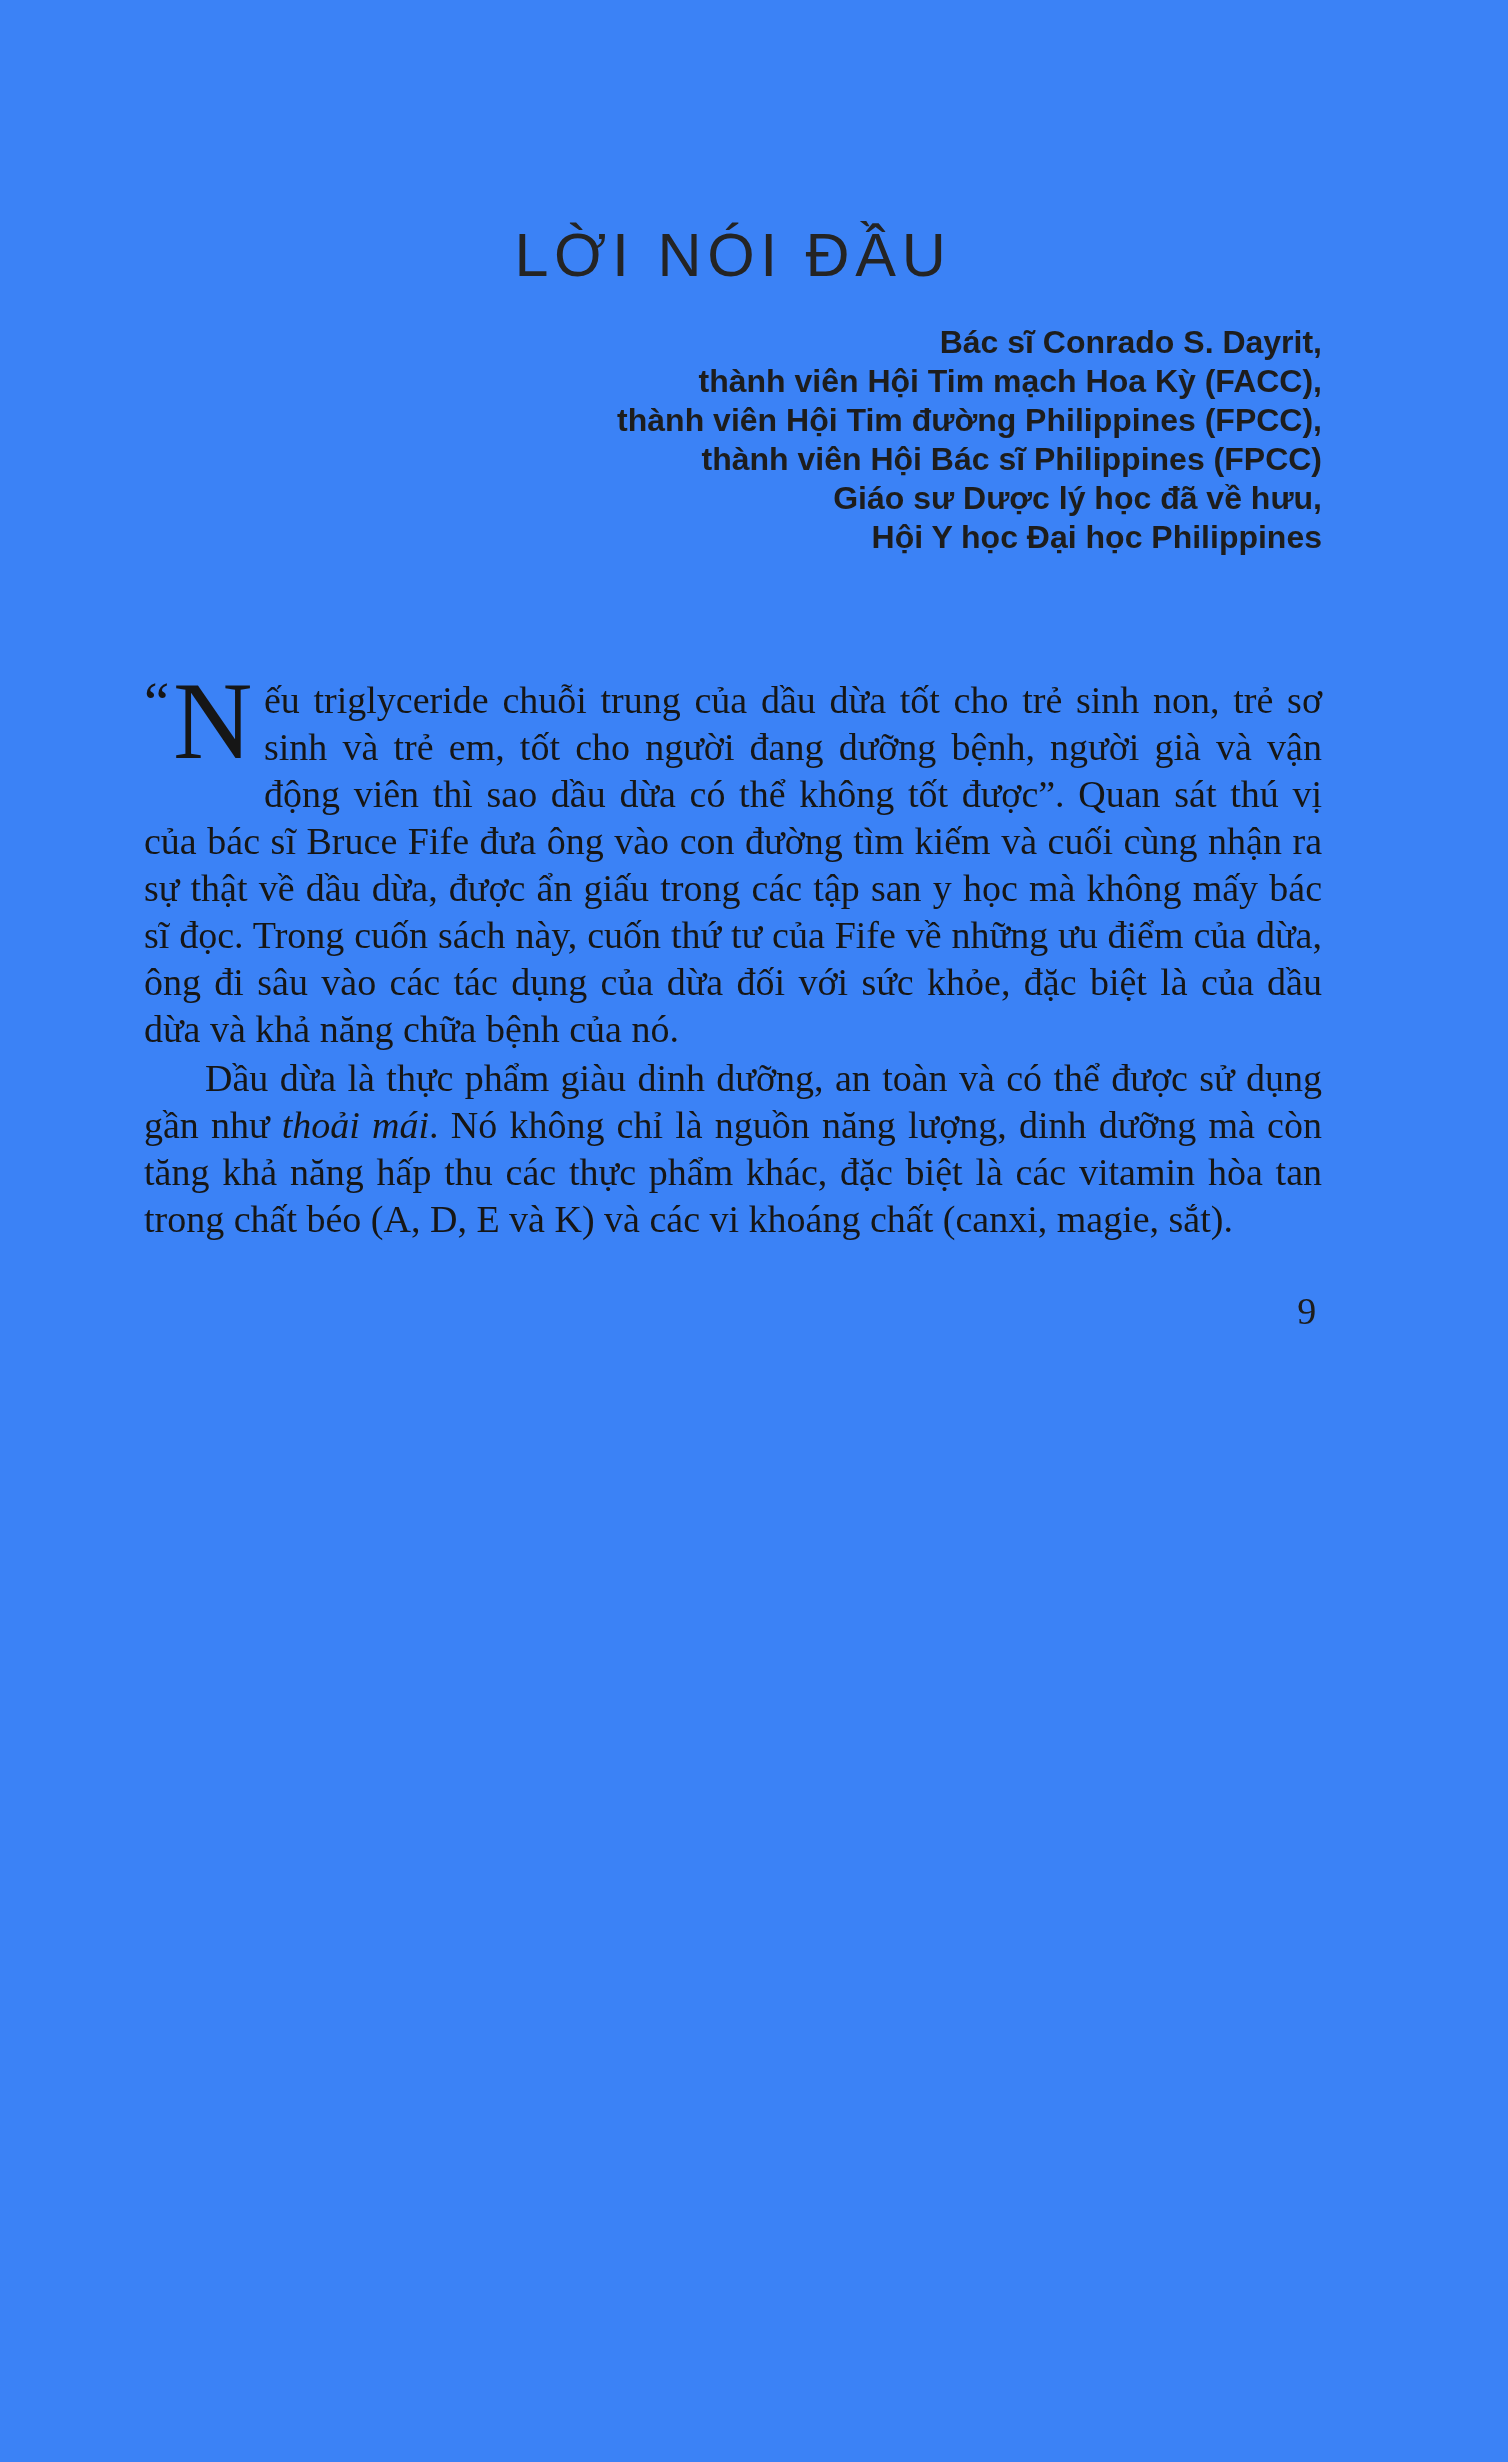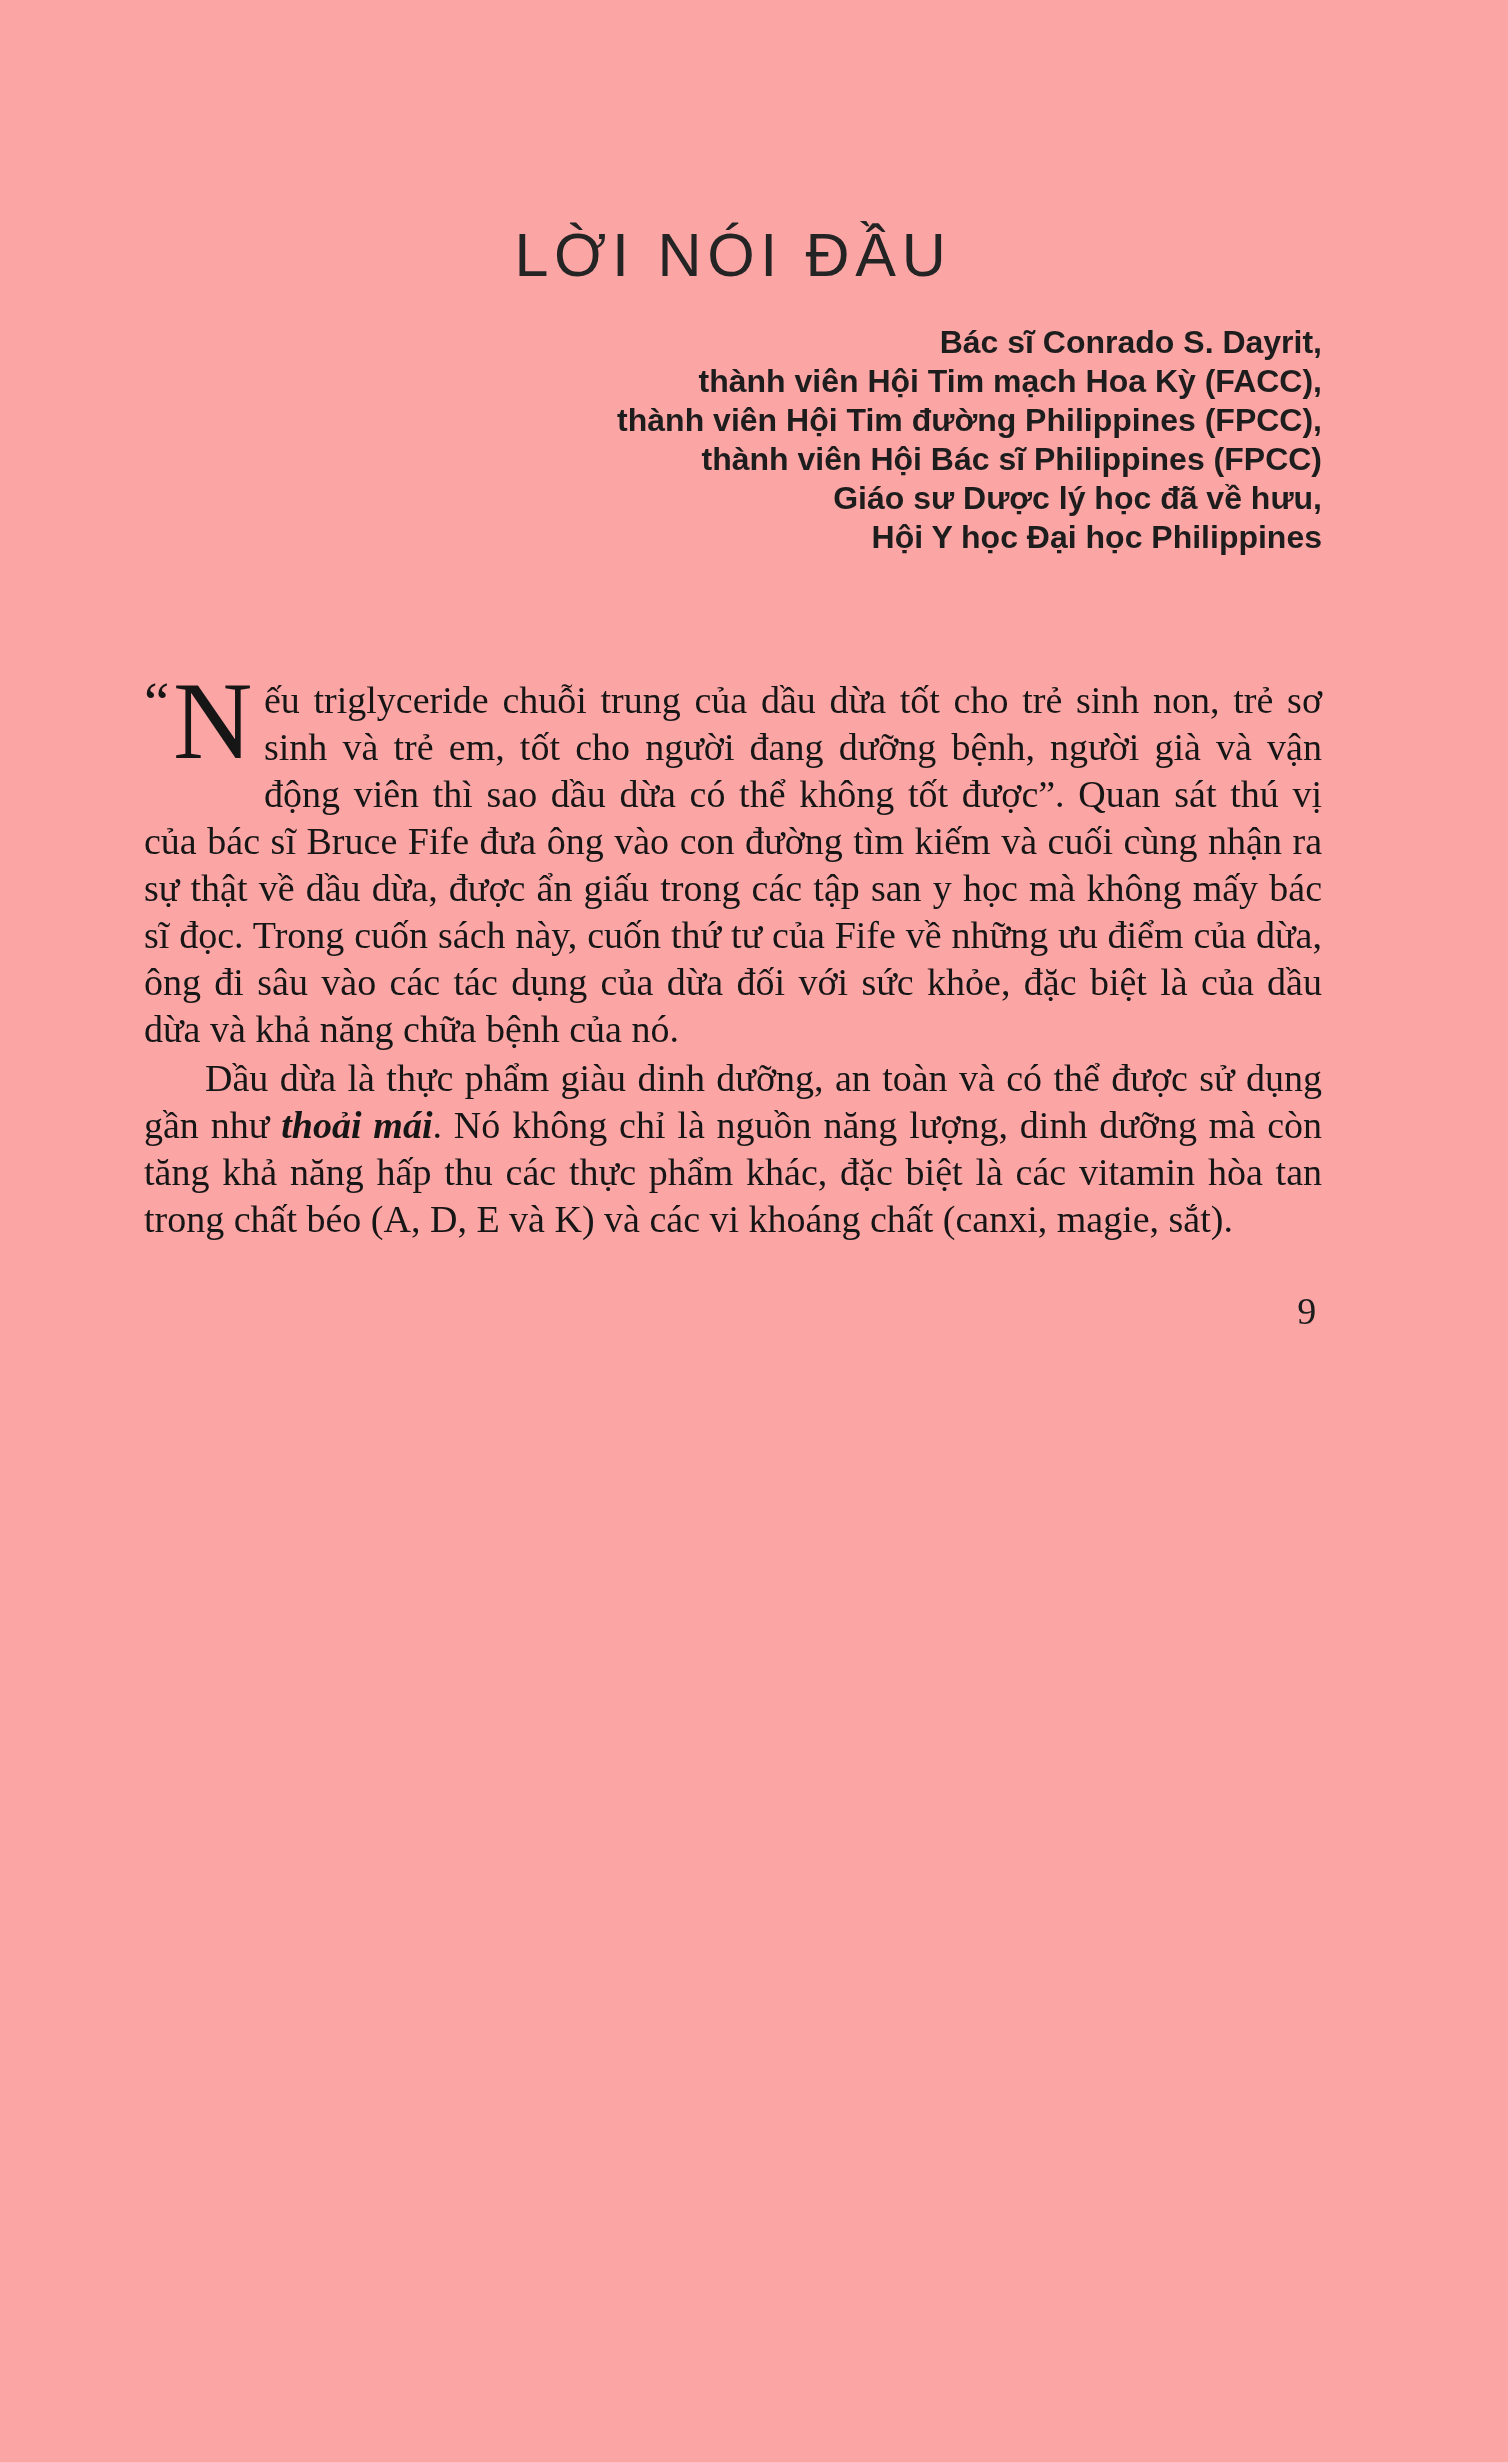--- a/index.html
+++ b/index.html
@@ -1,21 +1,21 @@
 <!DOCTYPE html>
 <html style="font-size:15px"><head>
 <meta charset="utf-8">
 <style>
   html, body { margin: 0; padding: 0; background: #ffffff; }
 
   .page {
     position: relative;
     width: 1509px;
     height: 2462px;
-    background: #fca5a5;
+    background: #3b82f6;
     overflow: hidden;
     color: #1a1a1a;
   }
 
   .content {
     position: absolute;
     left: 144px;
     top: 0;
     width: 1178px;
   }
@@ -67,21 +67,21 @@
     line-height: 1;
     margin-top: -3.8px;
     margin-right: 3.8px;
   }
   .dropcap {
     font-size: 110px;
     line-height: 1;
     margin-top: -11.4px;
   }
 
-  .ital { font-style: italic; font-weight: bold; }
+  .ital { font-style: italic; }
 
   .folio {
     margin-top: 46px;
     padding-right: 5.7px;
     text-align: right;
     font-family: "Liberation Serif", serif;
     font-size: 38px;
     color: #1d1d1d;
   }
 </style>

